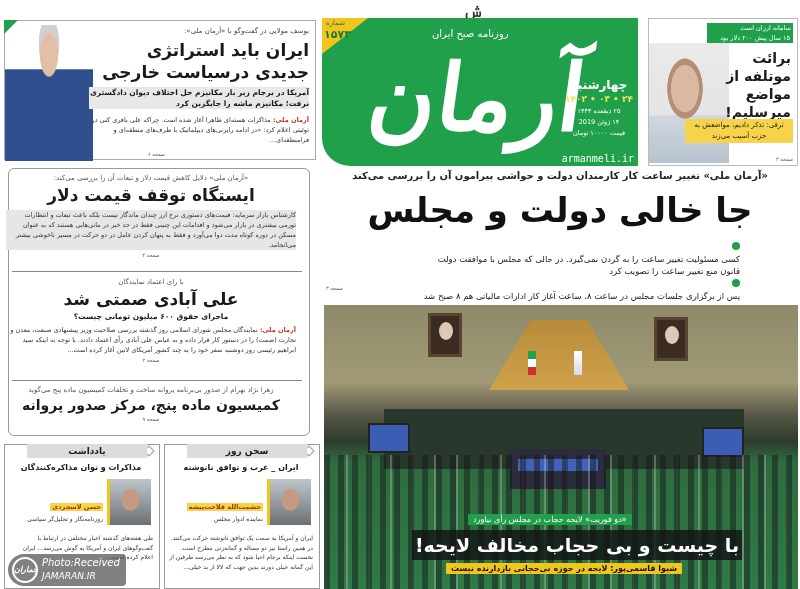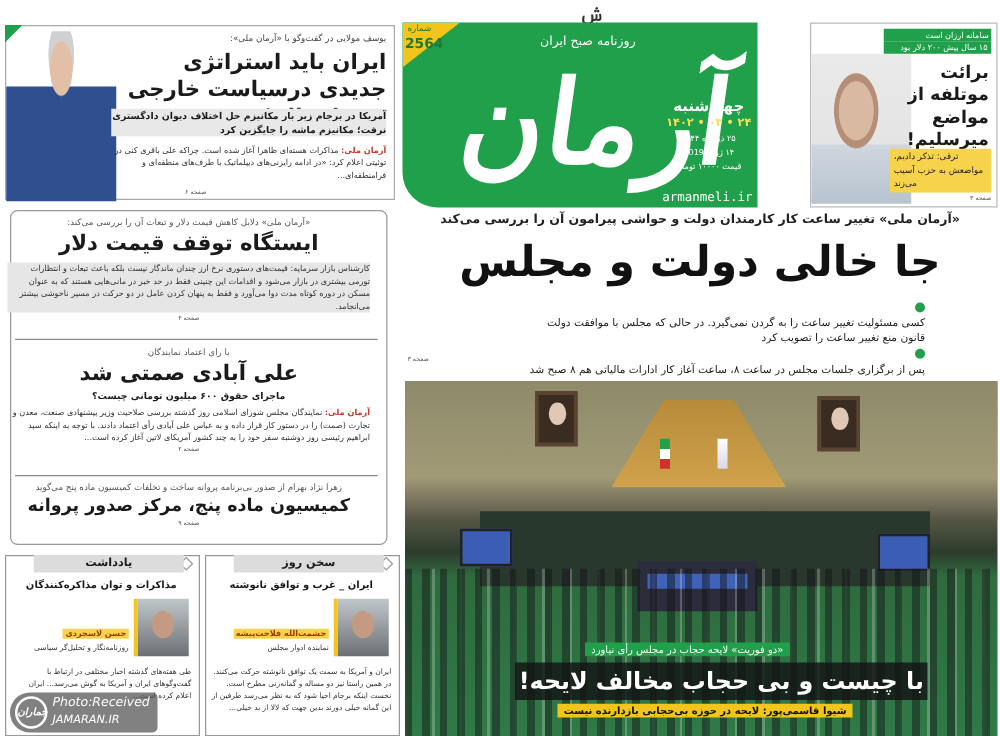--- a/index.html
+++ b/index.html
@@ -3,21 +3,21 @@
 <meta charset="utf-8">
 <style>
   * { box-sizing: border-box; margin: 0; padding: 0; }
   html, body { width: 800px; height: 589px; overflow: hidden; background: #ffffff; }
   body { font-family: "DejaVu Sans", sans-serif; color: #1a1a1a; position: relative; direction: rtl; }
 
   .abs { position: absolute; }
 
   
   .masthead {
-    left: 322px; top: 18px; width: 284px; height: 148px;
+    left: 322px; top: 18px; width: 316px; height: 148px;
     background: #20a04a; border-radius: 0 0 0 28px; overflow: hidden;
   }
   .masthead .issue-badge {
     position: absolute; left: 0; top: 0; width: 46px; height: 36px;
     background: #f2c51c; clip-path: polygon(0 0, 100% 0, 0 100%);
   }
   .masthead .issue-label { position: absolute; left: 4px; top: 1px; font-size: 7px; color: #1e7a38; direction: rtl; }
   .masthead .issue-no { position: absolute; left: 2px; top: 10px; font-size: 11px; font-weight: bold; color: #1e7a38; }
   .masthead .tagline { position: absolute; left: 110px; top: 10px; font-size: 10px; color: #fff; }
   .masthead .logo {
@@ -34,21 +34,21 @@
   .logo-crown { left: 463px; top: 0px; font-size: 18px; color: #333; font-family: "DejaVu Serif", serif; }
 
   
   .tr-box { left: 648px; top: 18px; width: 150px; height: 148px; border: 1px solid #bbb; background: #fff; overflow: hidden; }
   .tr-box .kicker { position: absolute; right: 4px; top: 4px; background: #20a04a; color: #fff; font-size: 6.5px; padding: 1px 2px; width: 86px; text-align: right; }
   .tr-box .kicker2 { position: absolute; right: 4px; top: 14px; background: #20a04a; color: #fff; font-size: 6.5px; padding: 1px 3px; width: 86px; text-align: right; }
   .tr-box .headline { position: absolute; right: 6px; top: 30px; width: 78px; font-size: 14px; font-weight: bold; line-height: 18px; text-align: right; }
   .tr-box .photo { position: absolute; left: 0; top: 24px; width: 80px; height: 120px;
     background: radial-gradient(ellipse at 45% 38%, #d9b9a2 0 22%, #b58e78 23% 28%, transparent 29%),
                 linear-gradient(180deg, #eaeaea 0%, #e4e4e4 60%, #cfd6de 61%, #b7c3cf 100%); }
-  .tr-box .quote { position: absolute; right: 4px; top: 100px; width: 81px; background: #f6d34a; font-size: 7px; line-height: 11px; padding: 1px 3px; text-align: left; }
+  .tr-box .quote { position: absolute; right: 4px; top: 100px; width: 108px; background: #f6d34a; font-size: 7px; line-height: 11px; padding: 1px 3px; text-align: center; }
   .tr-box .page { position: absolute; right: 4px; bottom: 3px; font-size: 5px; color: #555; }
 
   
   .tl-box { left: 4px; top: 20px; width: 312px; height: 140px; border: 1px solid #aaa; background: #fff; }
   .tl-box .corner { position: absolute; left: -1px; top: -1px; width: 14px; height: 14px; background: #20a04a; clip-path: polygon(0 0, 100% 0, 0 100%); }
   .tl-box .photo { position: absolute; left: 0; top: 4px; width: 88px; height: 136px;
     background:
       radial-gradient(ellipse at 50% 22%, #e3bfa8 0 14%, transparent 15%),
       radial-gradient(ellipse at 50% 14%, #d0d0d0 0 16%, transparent 17%),
       linear-gradient(180deg, transparent 0 32%, #2f4f8e 33% 100%); }
@@ -122,21 +122,21 @@
   .watermark .wm-line1 { position: absolute; left: 34px; top: 3px; font-size: 10px; color: #fff; }
   .watermark .wm-line2 { position: absolute; left: 34px; top: 17px; font-size: 9px; color: #fff; }
 </style>
 </head>
 <body>
 
 <div class="abs logo-crown">ۺ</div>
 <div class="abs masthead">
   <div class="issue-badge"></div>
   <div class="issue-label">شماره</div>
-  <div class="issue-no">2564</div>
+  <div class="issue-no">۱۵۷۳</div>
   <div class="tagline">روزنامه صبح ایران</div>
   <div class="logo">آرمان ملی</div>
   <div class="info">
     <div class="day">چهارشنبه</div>
     <div class="date1">۲۴ • ۰۳ • ۱۴۰۲</div>
     <div class="small">۲۵ ذیقعده ۱۴۴۴</div>
     <div class="small">۱۴ ژوئن 2019</div>
     <div class="small">قیمت ۱۰۰۰۰ تومان</div>
   </div>
   <div class="site">armanmeli.ir</div>

